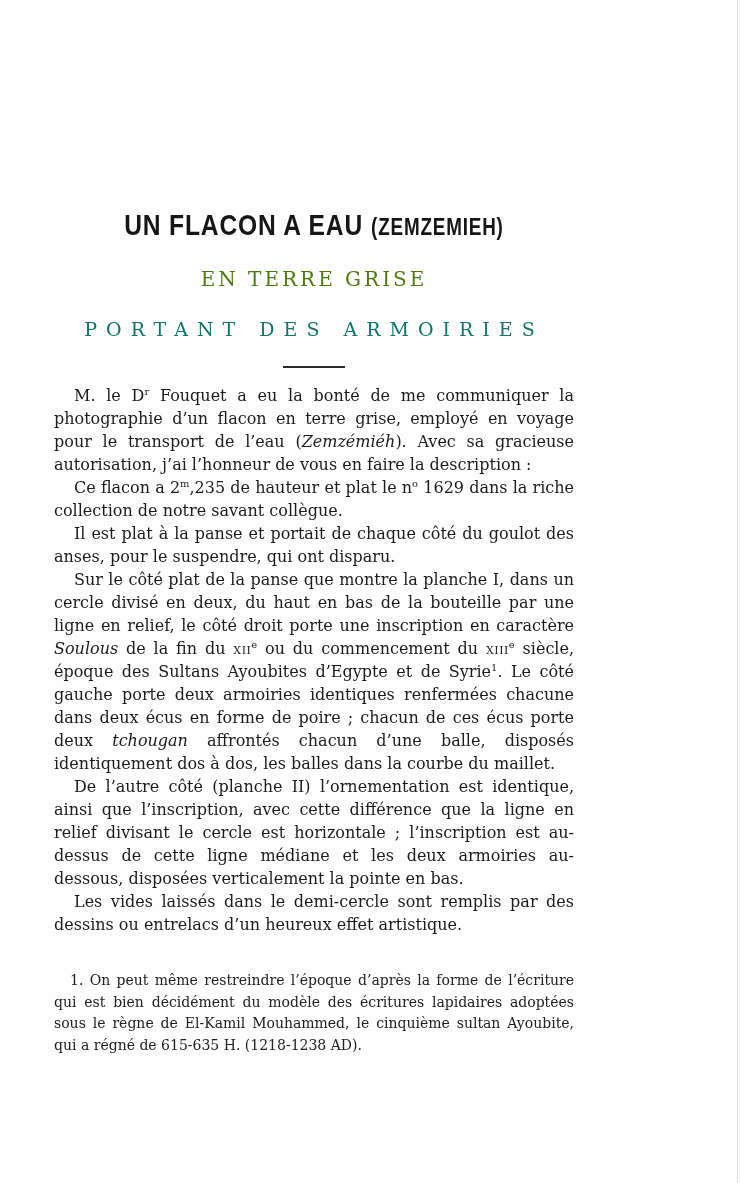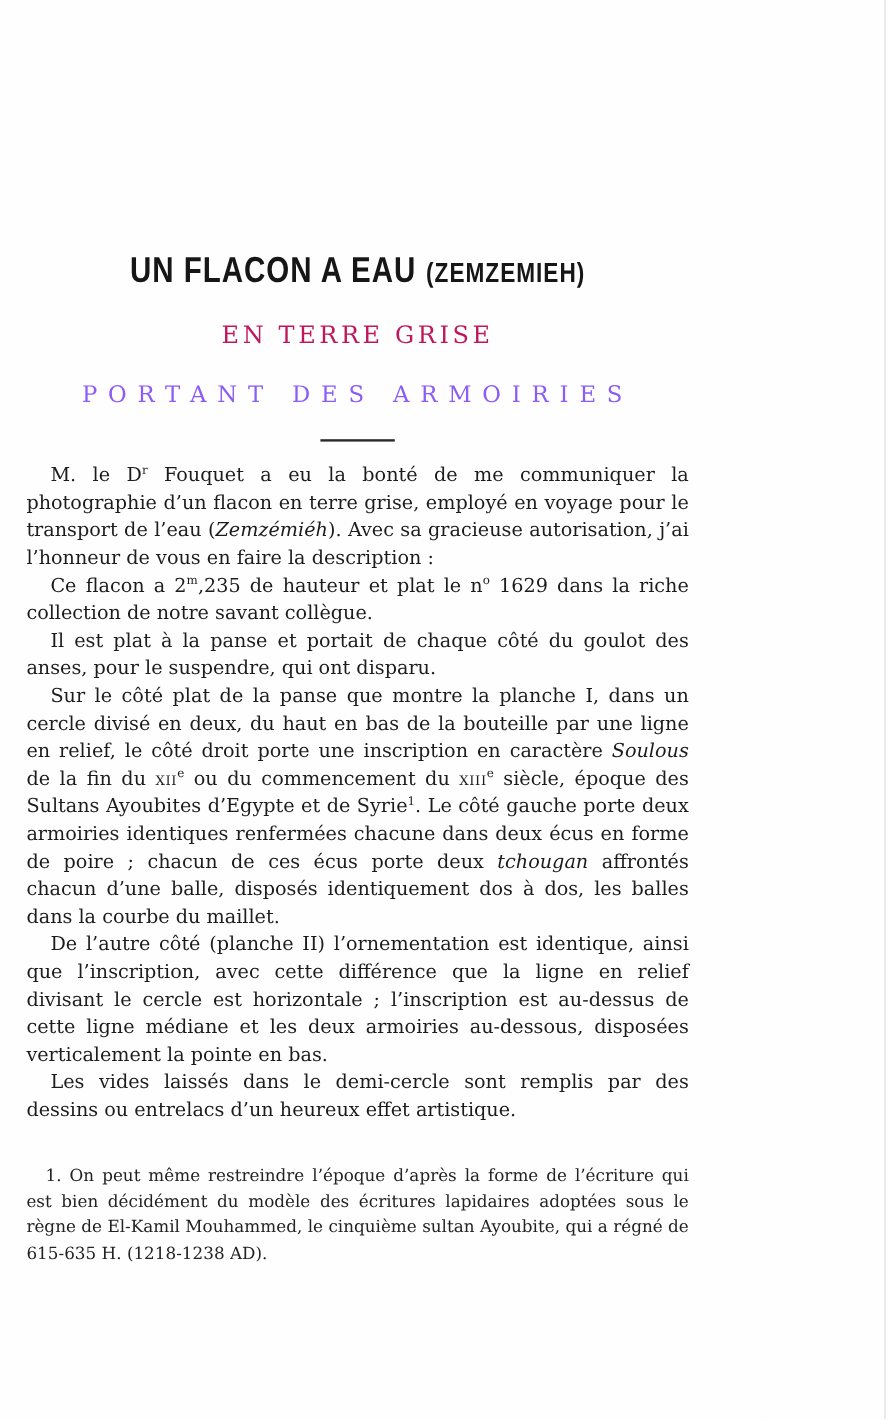--- a/index.html
+++ b/index.html
@@ -7,21 +7,21 @@
     padding: 0;
     background: #ffffff;
     font-family: "DejaVu Serif", serif;
   }
   .page {
     position: relative;
     width: 740px;
     height: 1183px;
     box-sizing: border-box;
     background: #fefefe;
-    padding: 206px 166px 0 22px;
+    padding: 206px 166px 0 54px;
     overflow: hidden;
   }
   
   .page::after {
     content: "";
     position: absolute;
     top: 0;
     right: 2px;
     width: 1px;
     height: 100%;
@@ -42,30 +42,30 @@
   }
   .title-main .t-main  { font-size: 30px; }
   .title-main .t-paren { font-size: 23px; }
 
   .title-sub {
     margin: 24px 0 0 0;
     font-family: "DejaVu Serif", serif;
     font-weight: normal;
     font-size: 20px;
     letter-spacing: 3px;
-    color: #be185d;
+    color: #4d7c0f;
   }
 
   .title-tertiary {
     margin: 27px 0 0 0;
     font-family: "DejaVu Serif", serif;
     font-weight: normal;
     font-size: 19px;
     letter-spacing: 9px;
-    color: #8b5cf6;
+    color: #0f766e;
   }
 
   .title-rule {
     width: 62px;
     height: 2px;
     background: #2a2a2a;
     border: none;
     margin: 26px auto 0 auto;
   }
 

